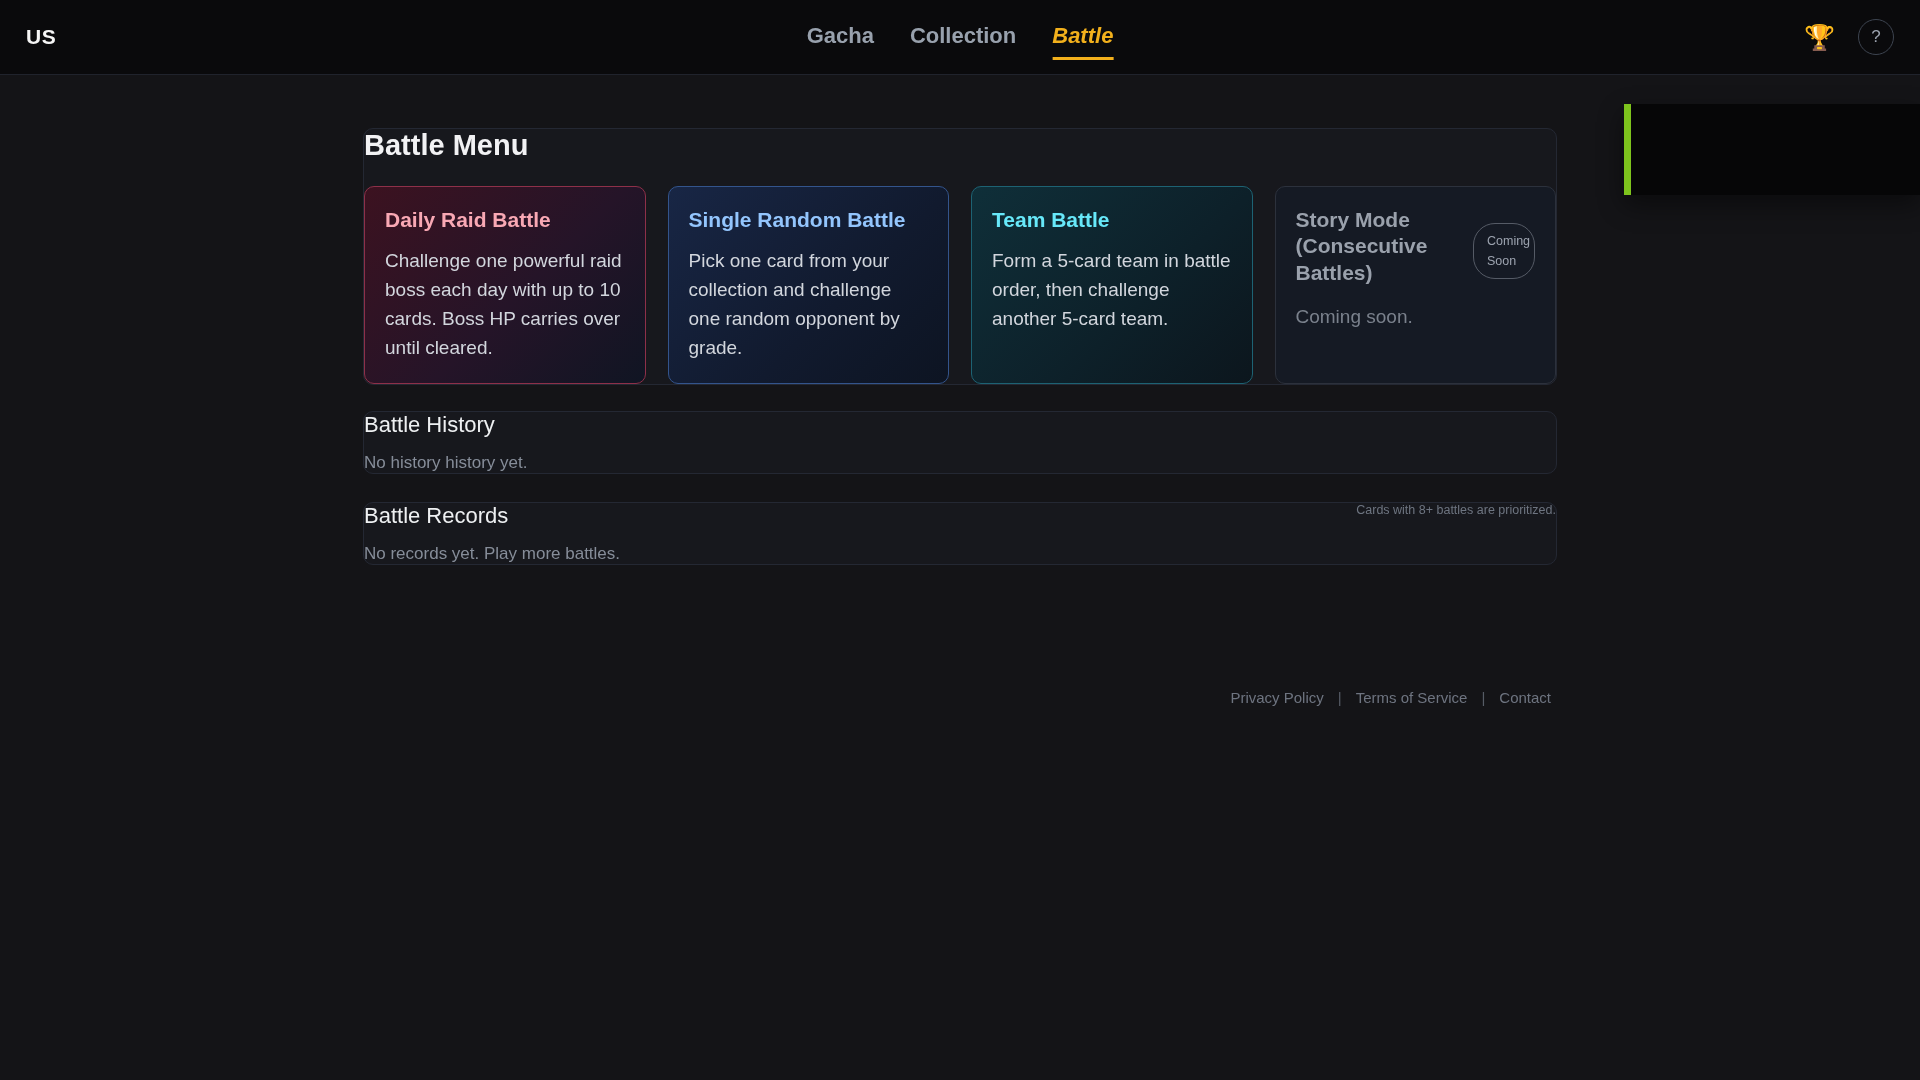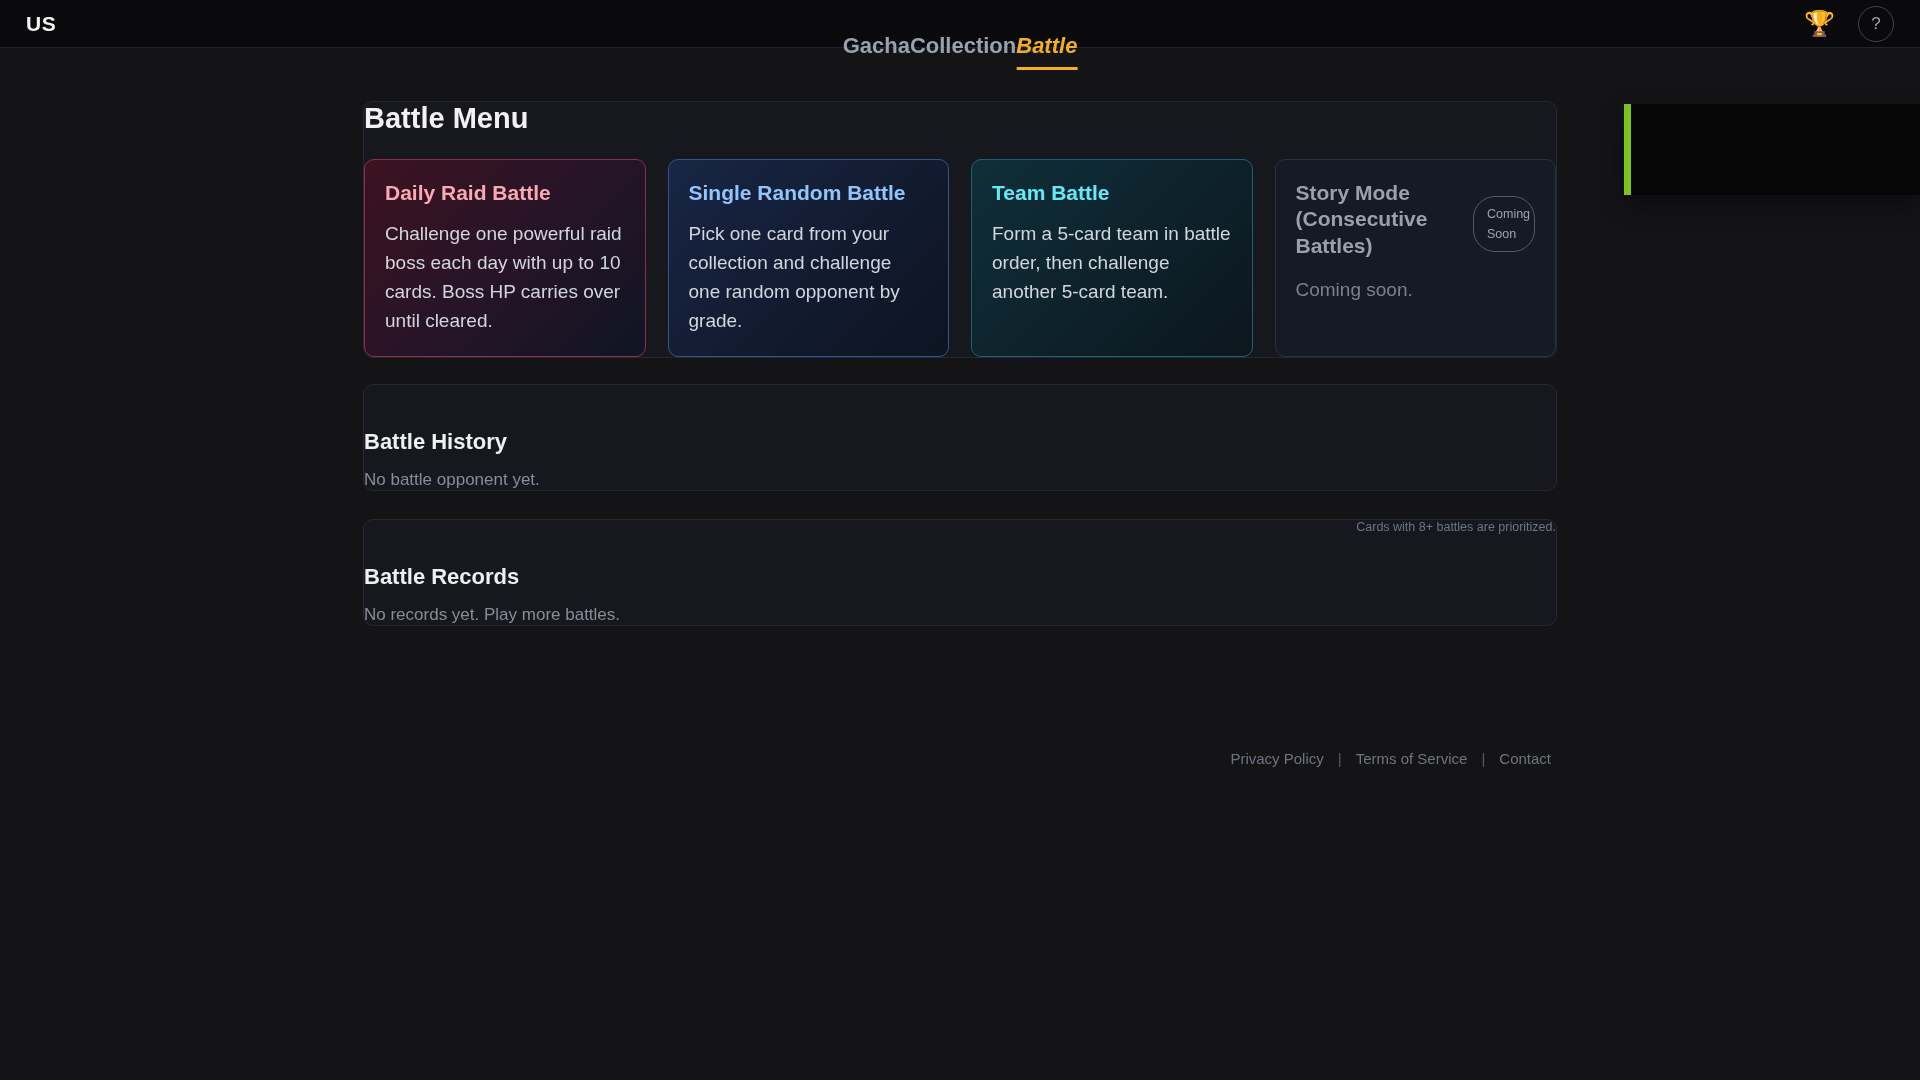--- a/index.html
+++ b/index.html
@@ -6,21 +6,21 @@
   html, body { width: 1920px; height: 1080px; overflow: hidden; }
   body {
     background: #141417;
     font-family: "Liberation Sans", sans-serif;
     position: relative;
   }
 
   
   .nav {
     position: relative;
-    height: 48px;
+    height: 75px;
     background: #0a0a0c;
     border-bottom: 1px solid #20232c;
     display: flex;
     align-items: center;
     padding: 0 26px;
   }
   .nav-logo {
     color: #f5f5f5;
     font-size: 21px;
     font-weight: 700;
@@ -28,21 +28,21 @@
     cursor: pointer;
   }
   .nav-tabs {
     position: absolute;
     left: 50%;
     top: 0;
     height: 100%;
     transform: translateX(-50%);
     display: flex;
     align-items: center;
-    margin-top: 24px;
+    gap: 36px;
   }
   .nav-tab {
     font-size: 22px;
     font-weight: 700;
     color: #98a1ad;
     cursor: pointer;
     padding-top: 8px;
     padding-bottom: 8px;
     border-bottom: 3px solid transparent;
   }
@@ -87,22 +87,21 @@
     border-radius: 10px;
   }
   .panel-title-lg {
     color: #f2f2f4;
     font-size: 29px;
     font-weight: 700;
   }
   .panel-title-md {
     color: #eef0f2;
     font-size: 22px;
-    font-weight: 700;
-    margin-top: 44px;
+    font-weight: 400;
   }
   .empty-text {
     color: #868d99;
     font-size: 17px;
     margin-top: 15px;
   }
 
   
   .cards {
     display: grid;
@@ -256,21 +255,21 @@
           <div class="badge-pill">Coming Soon</div>
         </div>
         <div class="card-desc">Coming soon.</div>
       </div>
 
     </div>
   </section>
 
   <section class="panel section-history">
     <h2 class="panel-title-md">Battle History</h2>
-    <div class="empty-text">No battle opponent yet.</div>
+    <div class="empty-text">No history history yet.</div>
   </section>
 
   <section class="panel section-records">
     <div class="records-head">
       <h2 class="panel-title-md">Battle Records</h2>
       <div class="records-note">Cards with 8+ battles are prioritized.</div>
     </div>
     <div class="empty-text">No records yet. Play more battles.</div>
   </section>
 

